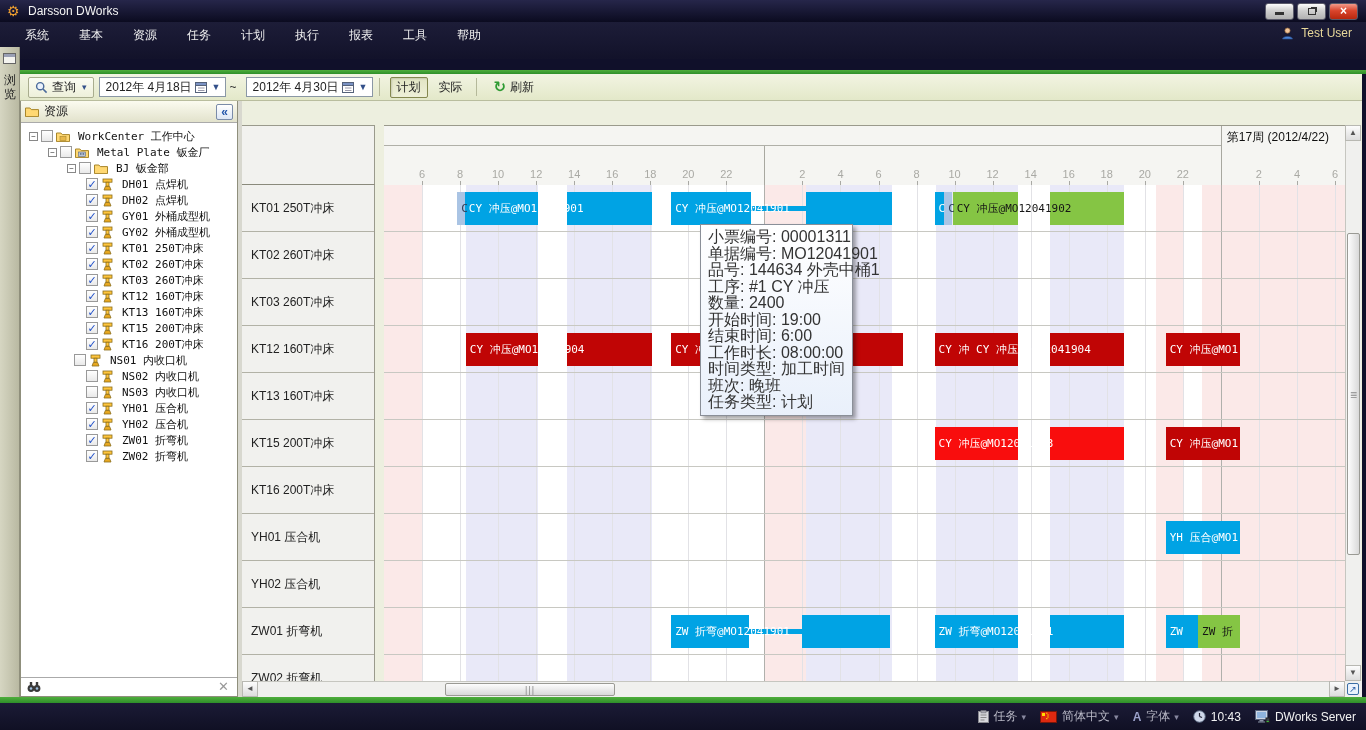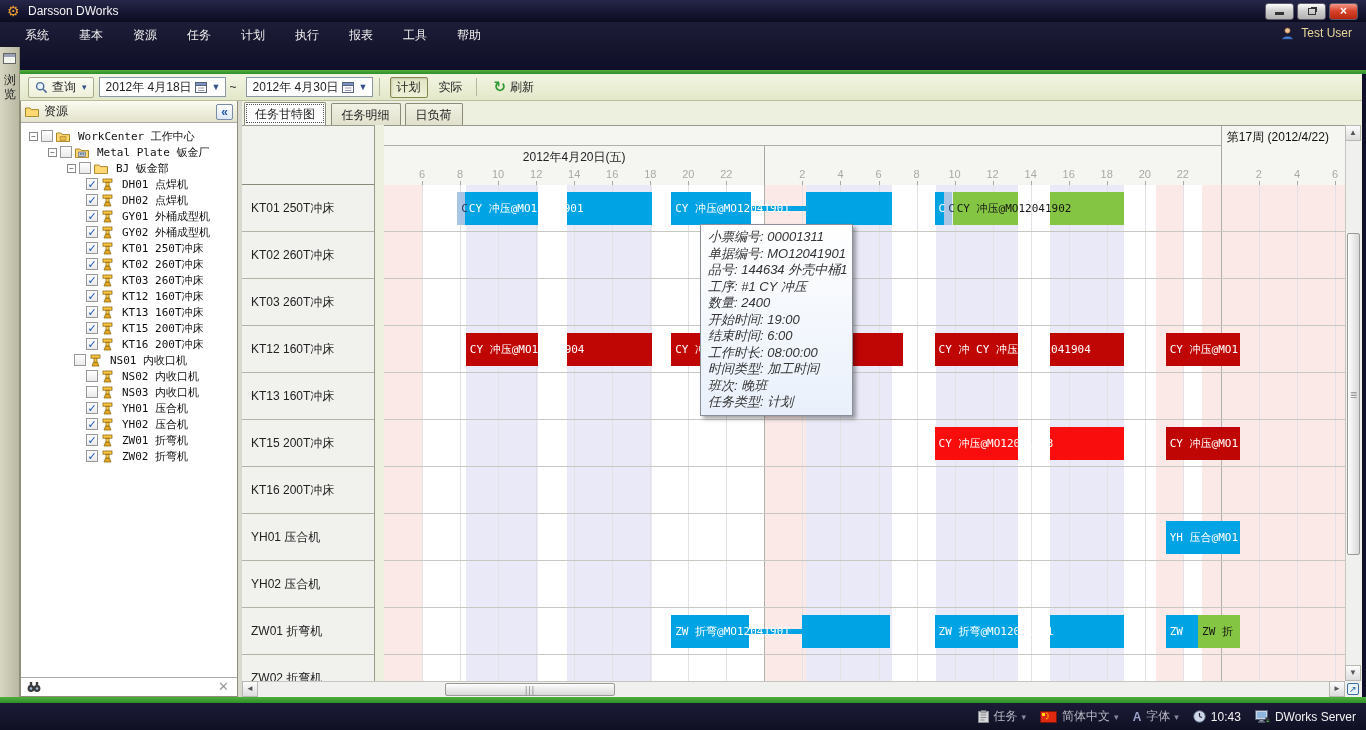--- a/index.html
+++ b/index.html
@@ -95,21 +95,21 @@
   .scarrow{position:absolute;width:16px;height:16px;background:linear-gradient(#fcfcfc,#dddddd);border:1px solid #b8b8b2;
            color:#555;font-size:8px;text-align:center;line-height:14px;}
   .thumb{position:absolute;background:linear-gradient(90deg,#fdfdfd,#d9d9d9);border:1px solid #9a9a94;border-radius:2px;
          color:#888;text-align:center;}
   .hthumb{background:linear-gradient(#fdfdfd,#d9d9d9);line-height:12px;font-size:9px;letter-spacing:1px;}
   .corner{position:absolute;left:1103px;top:580px;width:17px;height:16px;background:#f0f0ee;}
   .corner .jmp{position:absolute;left:2px;top:2px;width:12px;height:12px;border:1px solid #3a6ea5;border-radius:2px;background:#eaf2fc;color:#2a5ea5;font-size:9px;line-height:11px;text-align:center;}
   
   .tooltip{position:absolute;left:700px;top:224px;width:153px;background:linear-gradient(#ffffff,#e9f0fb);
            border:1px solid #8a8f98;box-shadow:3px 3px 4px rgba(0,0,0,.35);padding:4px 7px;z-index:60;}
-  .tooltip .tl{font-size:13px;line-height:16.5px;color:#333;white-space:nowrap;font-style:italic;}
+  .tooltip .tl{font-size:16px;line-height:16.5px;color:#333;white-space:nowrap;}
   
   .greenbottom{top:697px;height:6px;}
   .statusbar{position:absolute;left:0;top:703px;width:1366px;height:27px;background:linear-gradient(#1b1b36,#101024);
              display:flex;align-items:center;justify-content:flex-end;color:#b9b9c6;padding-right:10px;}
   .sbitem{display:inline-flex;align-items:center;margin-left:14px;}
   .sbitem .ic{margin-right:5px;display:inline-flex;}
   .sbitem .arr{color:#8888a0;font-size:9px;margin-left:4px;}
   .sb-white{color:#f2f2f2;}
 </style>
 </head>
@@ -436,46 +436,40 @@
           <rect x="8.8" y="1" width="2.4" height="4" fill="#3a3a3a"></rect>
           <circle cx="4" cy="7.5" r="1.3" fill="#9fc0e0"></circle>
           <circle cx="10" cy="7.5" r="1.3" fill="#9fc0e0"></circle>
         </svg>
       <span class="fx">✕</span>
     </div>
   </div>
   <div class="splitter"></div>
 
   <div class="mainarea">
-    <div class="maintabs" id="maintabs">
-        <div class="mtab active" style="left: 2px;">任务甘特图</div>
-        <div class="mtab" style="left: 88.5px;">任务明细</div>
-        <div class="mtab" style="left: 162.5px;">日负荷</div>
-      </div>
     <div class="glabelhead"></div>
     <div class="glabels" id="glabels">
         <div class="glabel">KT01 250T冲床</div>
         <div class="glabel">KT02 260T冲床</div>
         <div class="glabel">KT03 260T冲床</div>
         <div class="glabel">KT12 160T冲床</div>
         <div class="glabel">KT13 160T冲床</div>
         <div class="glabel">KT15 200T冲床</div>
         <div class="glabel">KT16 200T冲床</div>
         <div class="glabel">YH01 压合机</div>
         <div class="glabel">YH02 压合机</div>
         <div class="glabel">ZW01 折弯机</div>
         <div class="glabel">ZW02 折弯机</div>
       </div>
     <div class="gchart" id="gchart">
         <div class="ghead">
           <div class="gweekrow">
             <div class="gweekcell" style="left: 836.863px; width: 133.137px;">第17周 (2012/4/22)</div>
           </div>
           <div class="gdayrow">
-            <div class="gdaycell" style="left: 0px; width: 380.392px; border-left: none;">2012年4月20日(五)</div>
             <div class="gdaycell" style="left: 836.863px; width: 133.137px;"></div>
           </div>
           <div class="gtickrow">
             <div class="gtick" style="left: 38.0392px;">6</div>
             <div class="gtickmark" style="left: 38.0392px;"></div>
             <div class="gtick" style="left: 76.0784px;">8</div>
             <div class="gtickmark" style="left: 76.0784px;"></div>
             <div class="gtick" style="left: 114.118px;">10</div>
             <div class="gtickmark" style="left: 114.118px;"></div>
             <div class="gtick" style="left: 152.157px;">12</div>

